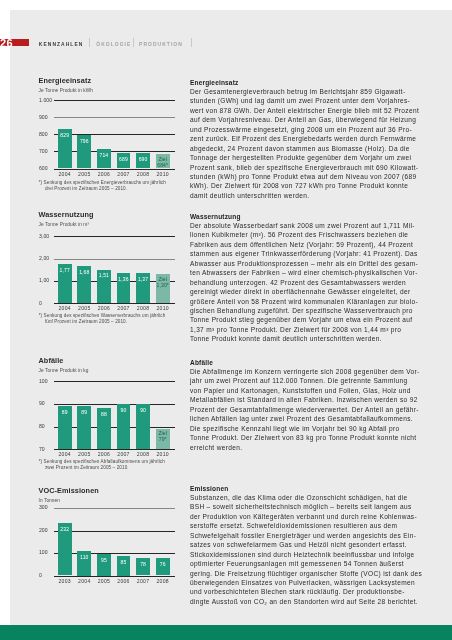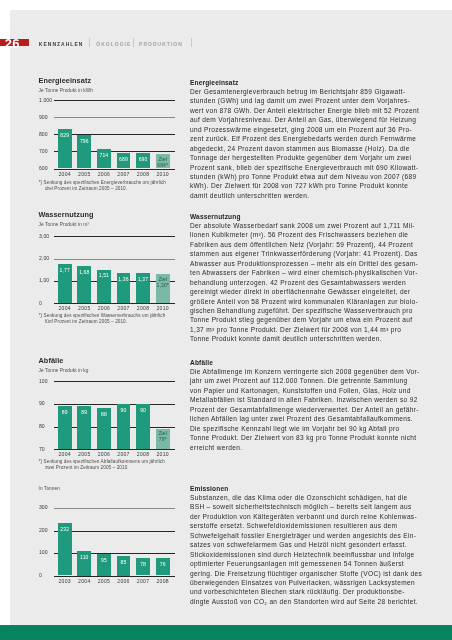--- a/index.html
+++ b/index.html
@@ -2,21 +2,21 @@
 <html><head>
 <meta charset="utf-8">
 <style>
   html,body{margin:0;padding:0;}
   body{width:452px;height:640px;background:#ffffff;font-family:"Liberation Sans",sans-serif;overflow:hidden;
        -webkit-font-smoothing:antialiased;}
   #page{position:absolute;left:10px;top:10px;width:442px;height:614.5px;background:#ebebeb;}
 
   
   #pagenum{position:absolute;left:0;top:38.6px;width:29.1px;height:7.8px;background:#b91c1c;
-           color:#ffffff;font-size:13px;line-height:9.6px;text-align:center;padding-right:4.5px;
+           color:#ffffff;font-size:11px;line-height:9.6px;text-align:left;padding-right:4.5px;
            box-sizing:border-box;font-weight:700;letter-spacing:0.3px;}
   #nav{position:absolute;left:0;top:0;width:452px;height:640px;}
   #nav span{position:absolute;white-space:nowrap;font-size:4.95px;line-height:4.95px;
             letter-spacing:1.06px;color:#a3a3a3;font-weight:700;top:42.5px;}
   #nav .first{color:#3c3c3c;}
   #nav .sep{color:#bcbcbc;font-weight:400;letter-spacing:0;font-size:8.6px;line-height:8.6px;top:38.2px;}
 
   
   .chart{position:absolute;left:38px;width:140px;}
   .ch-title{font-size:7.3px;font-weight:700;color:#2b2b2b;line-height:11.6px;letter-spacing:0.08px;}
@@ -159,20 +159,21 @@
     <div class="xlabel" style="left: 129.1px; width: 28px; top: 452.1px;">2008</div>
     <div class="bar target" style="left: 155.8px; width: 13.8px; top: 428.76px; height: 20.34px;"></div>
     <div class="blabel dark" style="left: 155.8px; width: 13.8px; top: 431.46px;">Ziel</div>
     <div class="blabel dark" style="left: 155.8px; width: 13.8px; top: 437.31px;">79*</div>
     <div class="xlabel" style="left: 148.7px; width: 28px; top: 452.1px;">2010</div>
     <div class="note" style="top: 458.9px; width: 140px;">
       <div class="nline">*) Senkung des spezifischen Abfallaufkommens um jährlich</div>
       <div class="nline ind">zwei Prozent im Zeitraum 2005 – 2010.</div>
     </div>
     <div class="chart" style="top: 485px; left: 38.5px;">
+      <div class="ch-title">VOC-Emissionen</div>
       <div class="ch-sub">In Tonnen</div>
     </div>
     <div class="gline light" style="left: 53.5px; width: 121.3px; top: 508px;"></div>
     <div class="ytick" style="left: 38.9px; top: 505.4px;">300</div>
     <div class="gline" style="left: 53.5px; width: 121.3px; top: 531px;"></div>
     <div class="ytick" style="left: 38.9px; top: 527.9px;">200</div>
     <div class="gline" style="left: 53.5px; width: 121.3px; top: 553px;"></div>
     <div class="ytick" style="left: 38.9px; top: 550.4px;">100</div>
     <div class="gline" style="left: 53.5px; width: 121.3px; top: 576px;"></div>
     <div class="ytick" style="left: 38.9px; top: 572.9px;">0</div>

